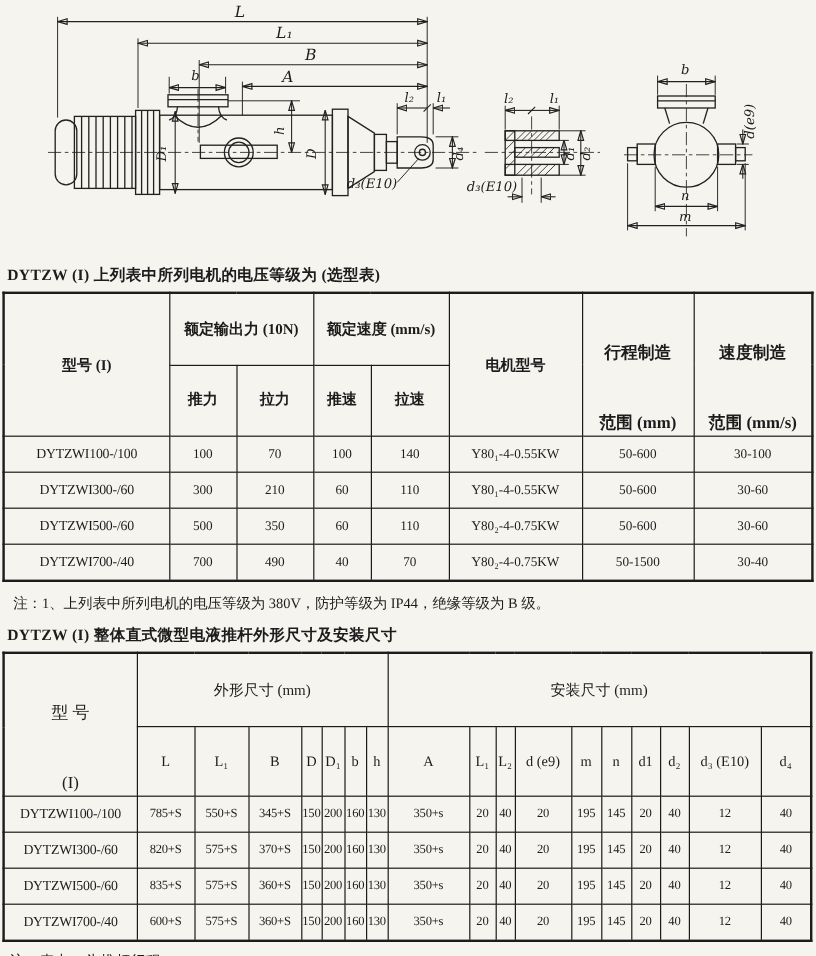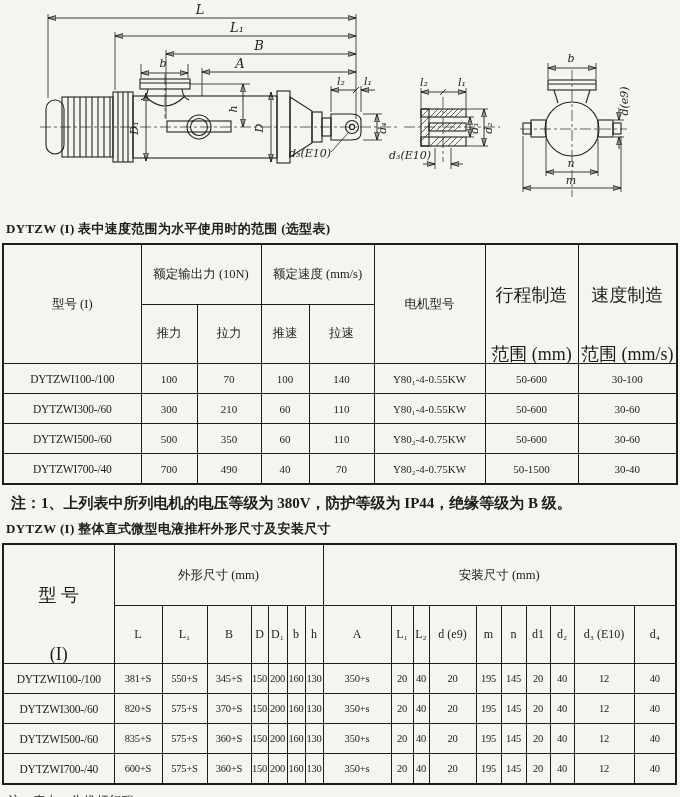--- a/index.html
+++ b/index.html
@@ -17,28 +17,28 @@
   .drawing .dim line{stroke-width:0.9;}
   .drawing .hatch line{stroke-width:0.7;}
   .drawing text{
     fill:#1c1c1c;stroke:none;font-family:"DejaVu Serif",serif;
     font-style:italic;font-size:13px;text-anchor:middle;
   }
   .drawing text.sm{font-size:11px;}
   .sec-title{font-size:13px;font-weight:bold;margin:5px 0 5px 6px;letter-spacing:.3px;}
   table{border-collapse:collapse;table-layout:fixed;margin-left:2px;border:2px solid #1c1c1c;background:transparent;}
   th,td{border:1px solid #1c1c1c;text-align:center;vertical-align:middle;padding:0;font-weight:normal;}
-  .t1 th{font-size:12.5px;height:29px;}
+  .t1 th{font-size:12.5px;height:29px;font-weight:bold;}
   .t1 td{font-size:11px;height:29px;}
   .t1 td.model,.t2 td.model{font-size:11.5px;letter-spacing:-0.2px;text-align:center;}
   .t2 th.grp{font-size:12.5px;height:37px;}
   .t2 th.letter{font-size:12px;height:35px;}
   .t2 td{font-size:10.5px;height:29px;letter-spacing:-0.2px;}
-  .two-line div{line-height:18px;font-size:18px;margin-top:41px;}
-  .notes{margin:7px 0 0 6px;font-size:15px;line-height:23px;font-weight:bold;}
+  .two-line div{line-height:18px;font-size:14px;margin-top:41px;}
+  .notes{margin:7px 0 0 6px;font-size:12px;line-height:23px;}
   .note-head{padding-left:5px;}
   .note-item{padding-left:46px;text-indent:-15px;}
   .footnote{margin:8px 0 0 8px;font-size:12.5px;}
 </style>
 </head>
 <body>
 
 <div class="sheet">
 
   <svg class="drawing" width="680" height="215" viewBox="0 0 680 215">
@@ -227,21 +227,21 @@
       <line x1="523" y1="188" x2="621" y2="188" marker-start="url(#ar)" marker-end="url(#ar)"></line>
     </g>
     <g>
       <text x="571" y="62" class="sm">b</text>
       <text x="628" y="101" class="sm" transform="rotate(-90 628 101)">d(e9)</text>
       <text x="571" y="167" class="sm">n</text>
       <text x="571" y="184" class="sm">m</text>
     </g>
   </svg>
 
-  <div class="sec-title">DYTZW (I) 表中速度范围为水平使用时的范围 (选型表)</div>
+  <div class="sec-title">DYTZW (I) 上列表中所列电机的电压等级为 (选型表)</div>
 
   <table class="t1">
     <colgroup>
       <col style="width:138px">
         <col style="width:56px">
         <col style="width:64px">
       <col style="width:48px">
         <col style="width:65px">
         <col style="width:111px">
       <col style="width:93px">
@@ -365,21 +365,21 @@
         <th class="letter">n</th>
         <th class="letter">d1</th>
         <th class="letter">d₂</th>
         <th class="letter">d₃ (E10)</th>
         <th class="letter">d₄</th>
       </tr>
     </thead>
     <tbody>
       <tr>
         <td class="model">DYTZWI100-/100</td>
-        <td>381+S</td>
+        <td>785+S</td>
         <td>550+S</td>
         <td>345+S</td>
         <td>150</td>
         <td>200</td>
         <td>160</td>
         <td>130</td>
         <td>350+s</td>
         <td>20</td>
         <td>40</td>
         <td>20</td>

